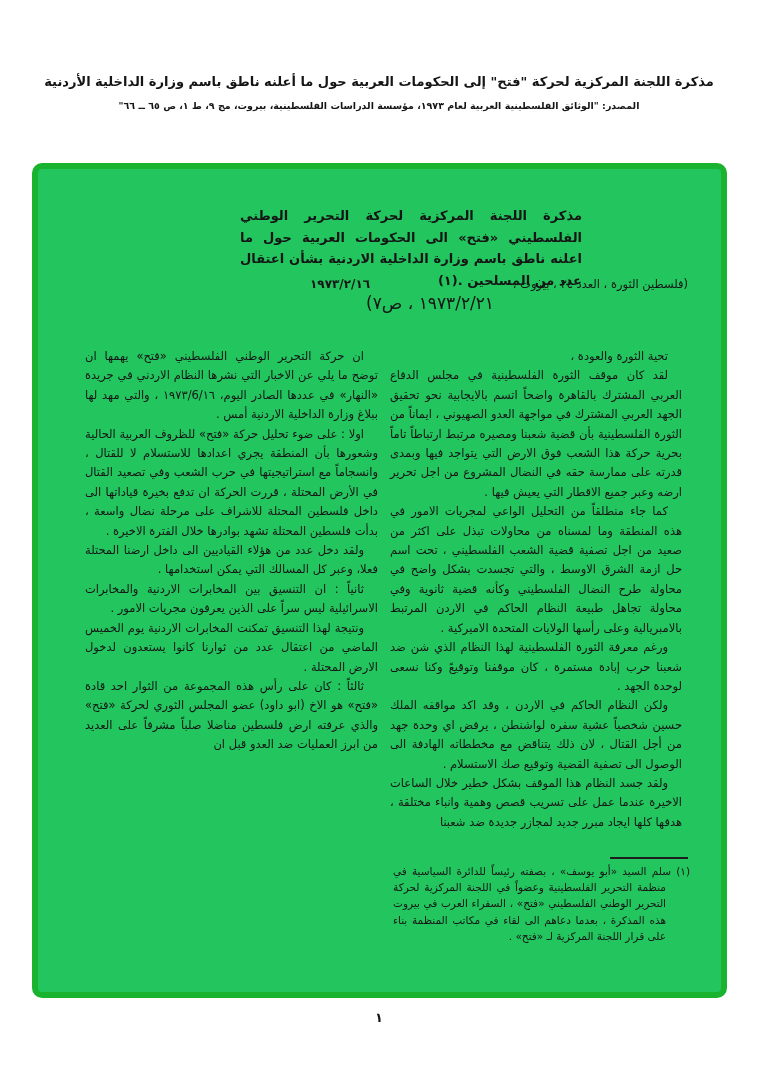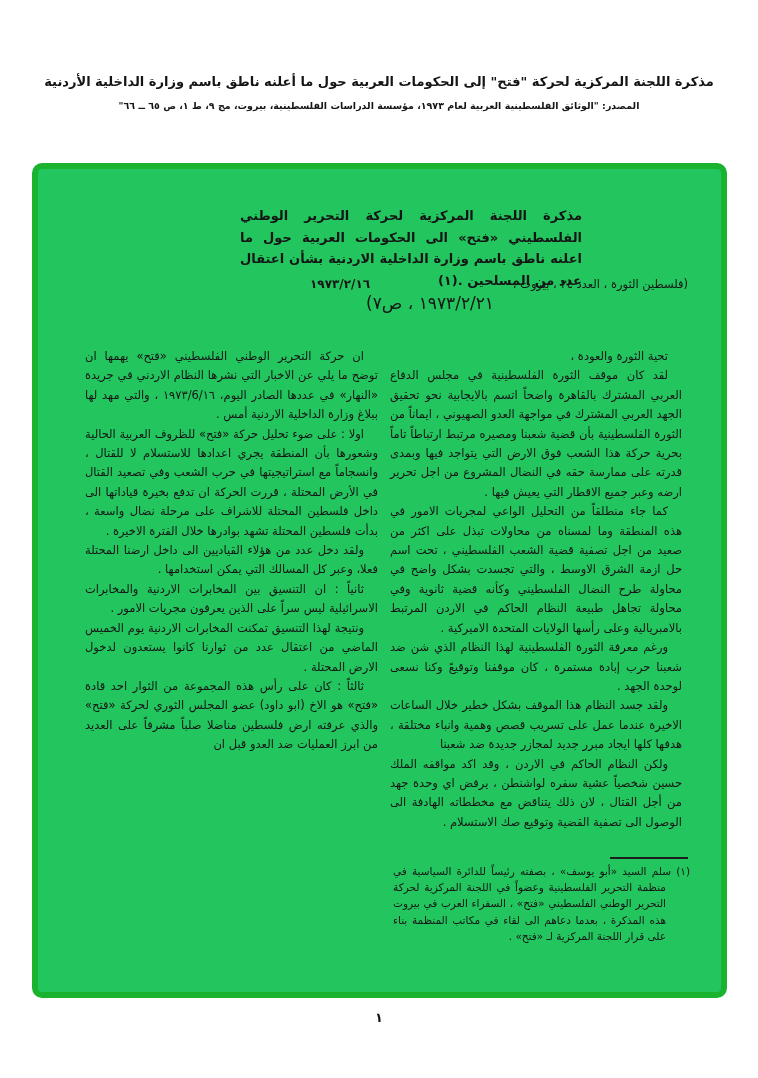--- a/index.html
+++ b/index.html
@@ -121,22 +121,22 @@
 
   <div class="memo-citation-1 rtl">(فلسطين الثورة ، العدد ٣٤ ، بيروت ،</div>
 
   <div class="memo-citation-2 rtl">١٩٧٣/٢/٢١ ، ص٧)</div>
 
   <div class="body-col col-first rtl">
     <p>تحية الثورة والعودة ،</p>
     <p>لقد كان موقف الثورة الفلسطينية في مجلس الدفاع العربي المشترك بالقاهرة واضحاً اتسم بالايجابية نحو تحقيق الجهد العربي المشترك في مواجهة العدو الصهيوني ، ايماناً من الثورة الفلسطينية بأن قضية شعبنا ومصيره مرتبط ارتباطاً تاماً بحرية حركة هذا الشعب فوق الارض التي يتواجد فيها وبمدى قدرته على ممارسة حقه في النضال المشروع من اجل تحرير ارضه وعبر جميع الاقطار التي يعيش فيها .</p>
     <p>كما جاء منطلقاً من التحليل الواعي لمجريات الامور في هذه المنطقة وما لمسناه من محاولات تبذل على اكثر من صعيد من اجل تصفية قضية الشعب الفلسطيني ، تحت اسم حل ازمة الشرق الاوسط ، والتي تجسدت بشكل واضح في محاولة طرح النضال الفلسطيني وكأنه قضية ثانوية وفي محاولة تجاهل طبيعة النظام الحاكم في الاردن المرتبط بالامبريالية وعلى رأسها الولايات المتحدة الاميركية .</p>
     <p>ورغم معرفة الثورة الفلسطينية لهذا النظام الذي شن ضد شعبنا حرب إبادة مستمرة ، كان موقفنا وتوقيعً وكنا نسعى لوحدة الجهد .</p>
+    <p>ولكن النظام الحاكم في الاردن ، وقد اكد مواقفه الملك حسين شخصياً عشية سفره لواشنطن ، يرفض اي وحدة جهد من أجل القتال ، لان ذلك يتناقض مع مخططاته الهادفة الى الوصول الى تصفية القضية وتوقيع صك الاستسلام .</p>
     <p>ولقد جسد النظام هذا الموقف بشكل خطير خلال الساعات الاخيرة عندما عمل على تسريب قصص وهمية وانباء مختلقة ، هدفها كلها ايجاد مبرر جديد لمجازر جديدة ضد شعبنا</p>
-    <p>ولكن النظام الحاكم في الاردن ، وقد اكد مواقفه الملك حسين شخصياً عشية سفره لواشنطن ، يرفض اي وحدة جهد من أجل القتال ، لان ذلك يتناقض مع مخططاته الهادفة الى الوصول الى تصفية القضية وتوقيع صك الاستسلام .</p>
   </div>
 
   <div class="body-col col-second rtl">
     <p>ان حركة التحرير الوطني الفلسطيني «فتح» يهمها ان توضح ما يلي عن الاخبار التي نشرها النظام الاردني في جريدة «النهار» في عددها الصادر اليوم، ١٩٧٣/6/١٦ ، والتي مهد لها ببلاغ وزارة الداخلية الاردنية أمس .</p>
     <p>اولا : على ضوء تحليل حركة «فتح» للظروف العربية الحالية وشعورها بأن المنطقة يجري اعدادها للاستسلام لا للقتال ، وانسجاماً مع استراتيجيتها في حرب الشعب وفي تصعيد القتال في الأرض المحتلة ، قررت الحركة ان تدفع بخيرة قياداتها الى داخل فلسطين المحتلة للاشراف على مرحلة نضال واسعة ، بدأت فلسطين المحتلة تشهد بوادرها خلال الفترة الاخيرة .</p>
     <p>ولقد دخل عدد من هؤلاء القياديين الى داخل ارضنا المحتلة فعلا، وعبر كل المسالك التي يمكن استخدامها .</p>
     <p>ثانياً : ان التنسيق بين المخابرات الاردنية والمخابرات الاسرائيلية ليس سراً على الذين يعرفون مجريات الامور .</p>
     <p>ونتيجة لهذا التنسيق تمكنت المخابرات الاردنية يوم الخميس الماضي من اعتقال عدد من ثوارنا كانوا يستعدون لدخول الارض المحتلة .</p>
     <p>ثالثاً : كان على رأس هذه المجموعة من الثوار احد قادة «فتح» هو الاخ (ابو داود) عضو المجلس الثوري لحركة «فتح» والذي عرفته ارض فلسطين مناضلا صلباً مشرفاً على العديد من ابرز العمليات ضد العدو قبل ان</p>
   </div>

